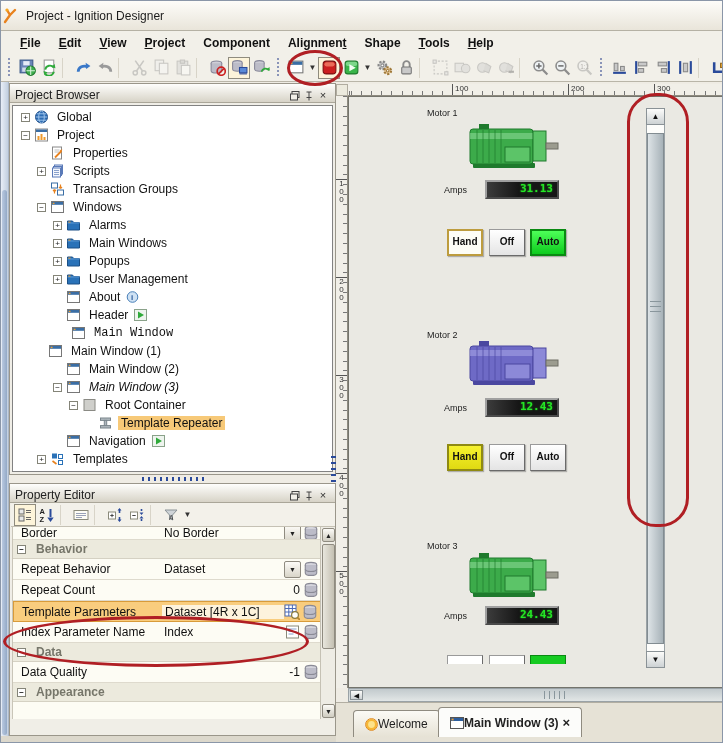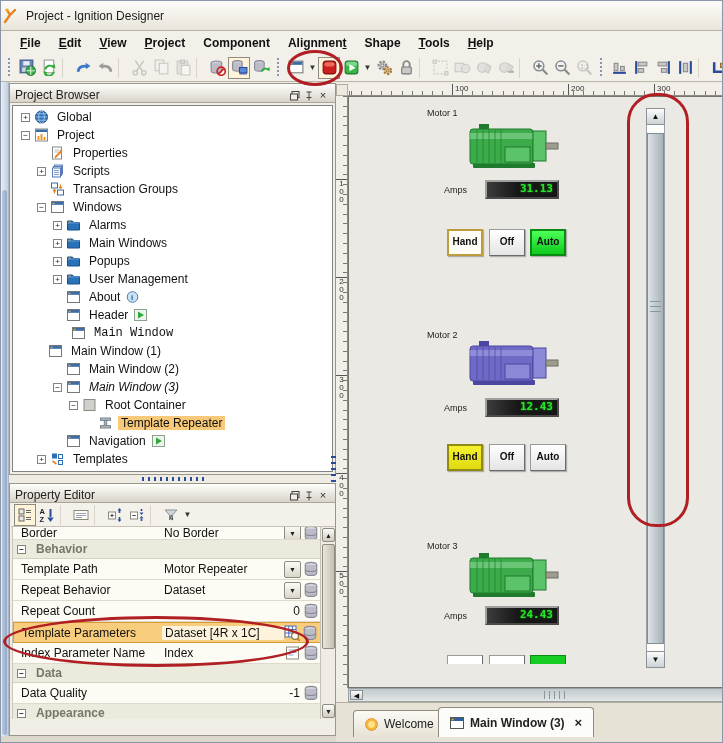--- a/index.html
+++ b/index.html
@@ -86,21 +86,21 @@
   #slider-track{position:absolute;left:645px;top:107px;width:19px;height:560px;background:#fdfdfb;border:1px solid #9aa2a6;box-sizing:border-box;}
   .slbtn{position:absolute;left:645px;width:19px;height:17px;background:linear-gradient(#fcfcfa,#cdd2d4);border:1px solid #8a9296;box-sizing:border-box;text-align:center;font-size:8px;line-height:15px;color:#111;}
   #slider-thumb{position:absolute;left:646px;top:132px;width:17px;height:511px;background:linear-gradient(90deg,#dde3e6,#a7b2b8);border:1px solid #828c91;box-sizing:border-box;}
   #slider-grip{position:absolute;left:649px;top:300px;width:11px;height:13px;background:repeating-linear-gradient(#89969c 0 1px,transparent 1px 5px);}
   
   #hscroll{position:absolute;left:347px;top:687px;width:376px;height:14px;background:linear-gradient(#c2cacd,#e2e6e6);border:1px solid #9aa2a6;box-sizing:border-box;}
   #hscroll .arr{position:absolute;left:1px;top:1px;width:13px;height:10px;background:linear-gradient(#fcfcfa,#cdd2d4);border:1px solid #8a9296;box-sizing:border-box;font-size:7px;line-height:9px;text-align:center;color:#111;}
   #hscroll .grip{position:absolute;left:195px;top:2px;width:22px;height:8px;background:repeating-linear-gradient(90deg,#89969c 0 1px,transparent 1px 5px);}
   
   #tabbar{position:absolute;left:335px;top:701px;width:388px;height:42px;background:#e6e2d6;border-top:1px solid #b2aea2;box-sizing:border-box;}
-  .tab{position:absolute;display:flex;align-items:center;gap:6px;padding:0 11px;border:1px solid #8f8b80;border-bottom:none;border-radius:4px 4px 0 0;background:linear-gradient(#fbfaf5,#e6e2d5);font-size:12px;color:#222;box-sizing:border-box;}
+  .tab{position:absolute;display:flex;align-items:center;padding:0 11px;border:1px solid #8f8b80;border-bottom:none;border-radius:4px 4px 0 0;background:linear-gradient(#fbfaf5,#e6e2d5);font-size:12px;color:#222;box-sizing:border-box;}
   .tab.active{background:#fcfcfa;font-weight:bold;z-index:2;}
   .tab .x{font-size:13px;font-weight:bold;color:#222;margin-left:4px;}
   #bottom-left{position:absolute;left:0;top:735px;width:335px;height:8px;background:#dcd8cc;}
   
   .ann{position:absolute;border:3px solid var(--ann);pointer-events:none;}
   .ann.ellipse{border-radius:50%;}
   .ann.stadium{border-radius:29px;}
 </style>
 </head>
 <body>
@@ -678,34 +678,20 @@
                 <ellipse cx="7" cy="3.4" rx="5" ry="2.2" fill="#d4d4dc" stroke="#8a8a96"></ellipse>
                 <path d="M2 3.4v7c0 1.2 2.3 2.2 5 2.2s5-1 5-2.2v-7" fill="#bcbcc8" stroke="#8a8a96"></path>
                 <path d="M2 7c0 1.2 2.3 2.2 5 2.2S12 8.2 12 7" fill="none" stroke="#8a8a96"></path>
               </svg>
             </div>
           </div>
         </div>
         <div class="pcat">
           <div class="tbox">−</div>
           <div>Behavior</div>
-        </div>
-        <div class="prow">
-          <div class="pname">Template Path</div>
-          <div class="pval">Motor Repeater</div>
-          <div class="pctl">
-            <div class="dd">▼</div>
-            <div class="cico">
-              <svg viewBox="0 0 14 14">
-                <ellipse cx="7" cy="3.4" rx="5" ry="2.2" fill="#d4d4dc" stroke="#8a8a96"></ellipse>
-                <path d="M2 3.4v7c0 1.2 2.3 2.2 5 2.2s5-1 5-2.2v-7" fill="#bcbcc8" stroke="#8a8a96"></path>
-                <path d="M2 7c0 1.2 2.3 2.2 5 2.2S12 8.2 12 7" fill="none" stroke="#8a8a96"></path>
-              </svg>
-            </div>
-          </div>
         </div>
         <div class="prow">
           <div class="pname">Repeat Behavior</div>
           <div class="pval">Dataset</div>
           <div class="pctl">
             <div class="dd">▼</div>
             <div class="cico">
               <svg viewBox="0 0 14 14">
                 <ellipse cx="7" cy="3.4" rx="5" ry="2.2" fill="#d4d4dc" stroke="#8a8a96"></ellipse>
                 <path d="M2 3.4v7c0 1.2 2.3 2.2 5 2.2s5-1 5-2.2v-7" fill="#bcbcc8" stroke="#8a8a96"></path>

